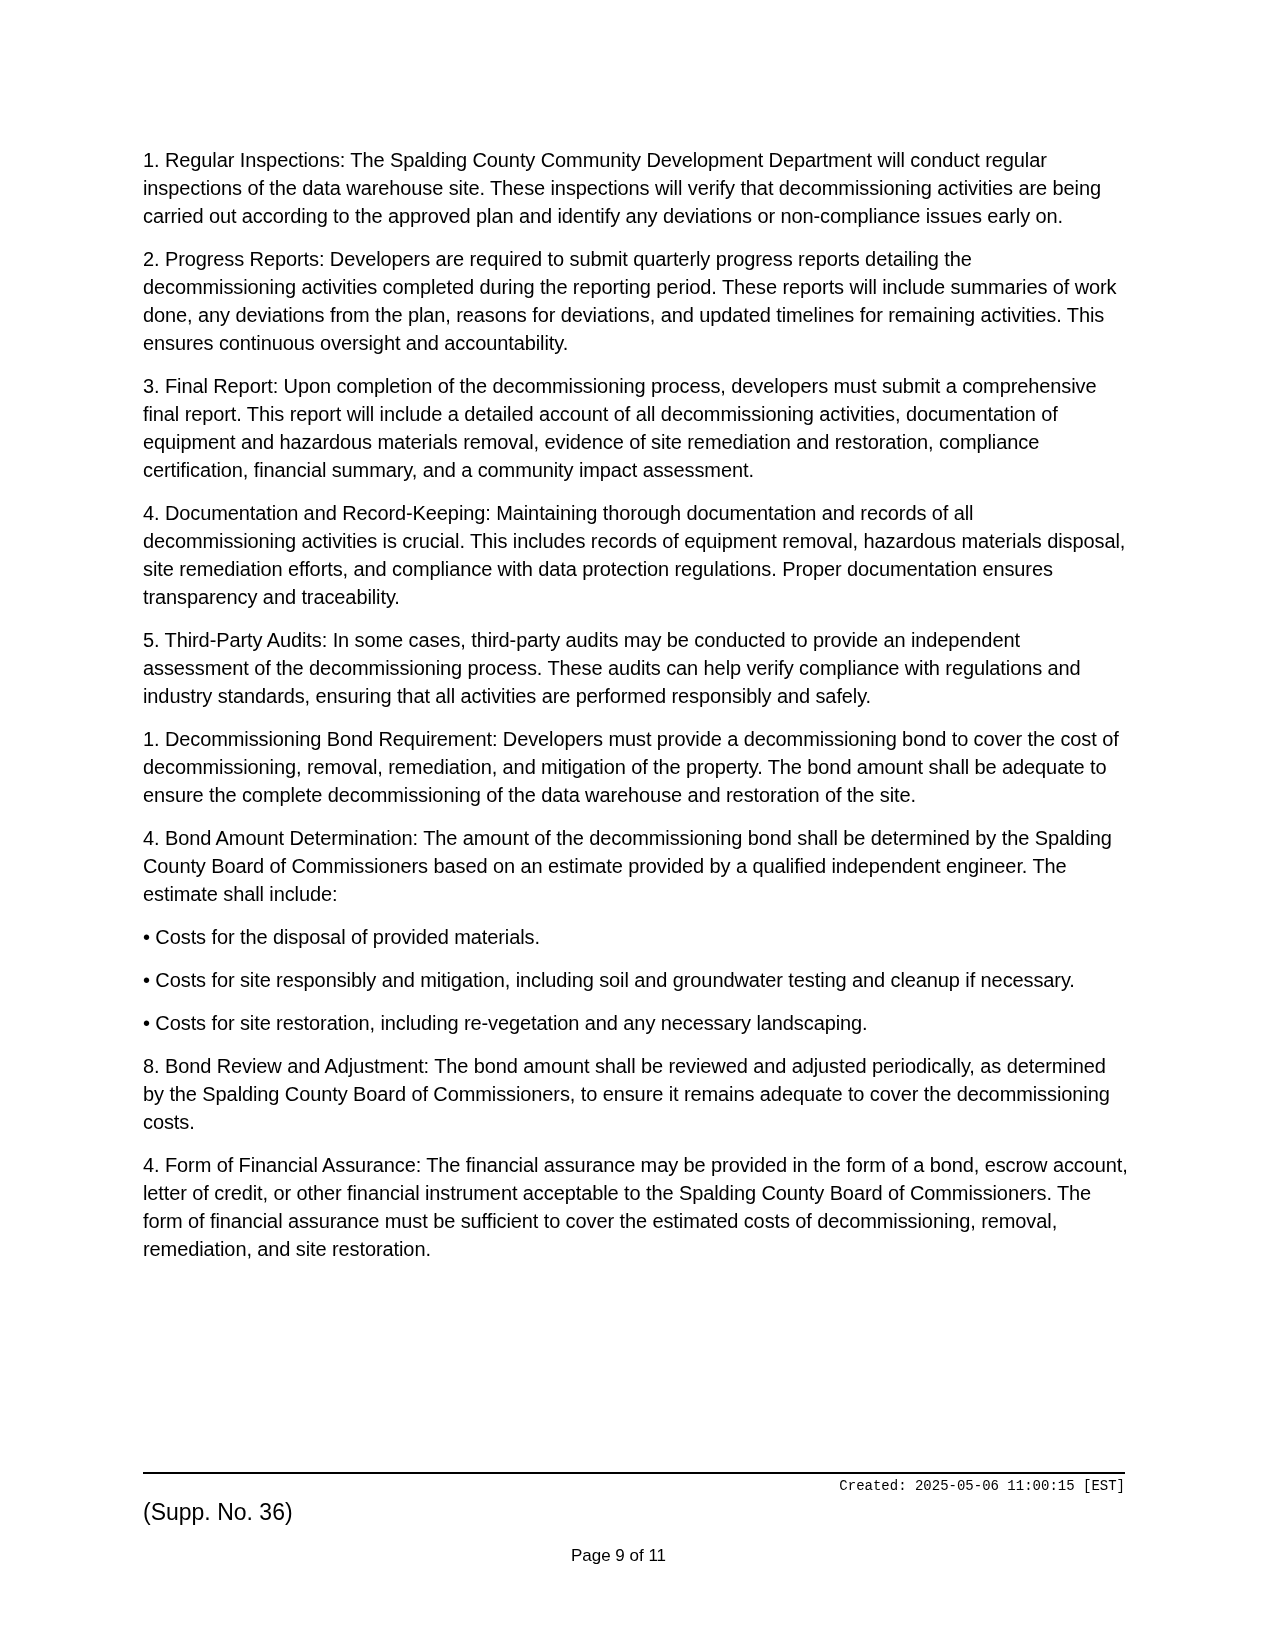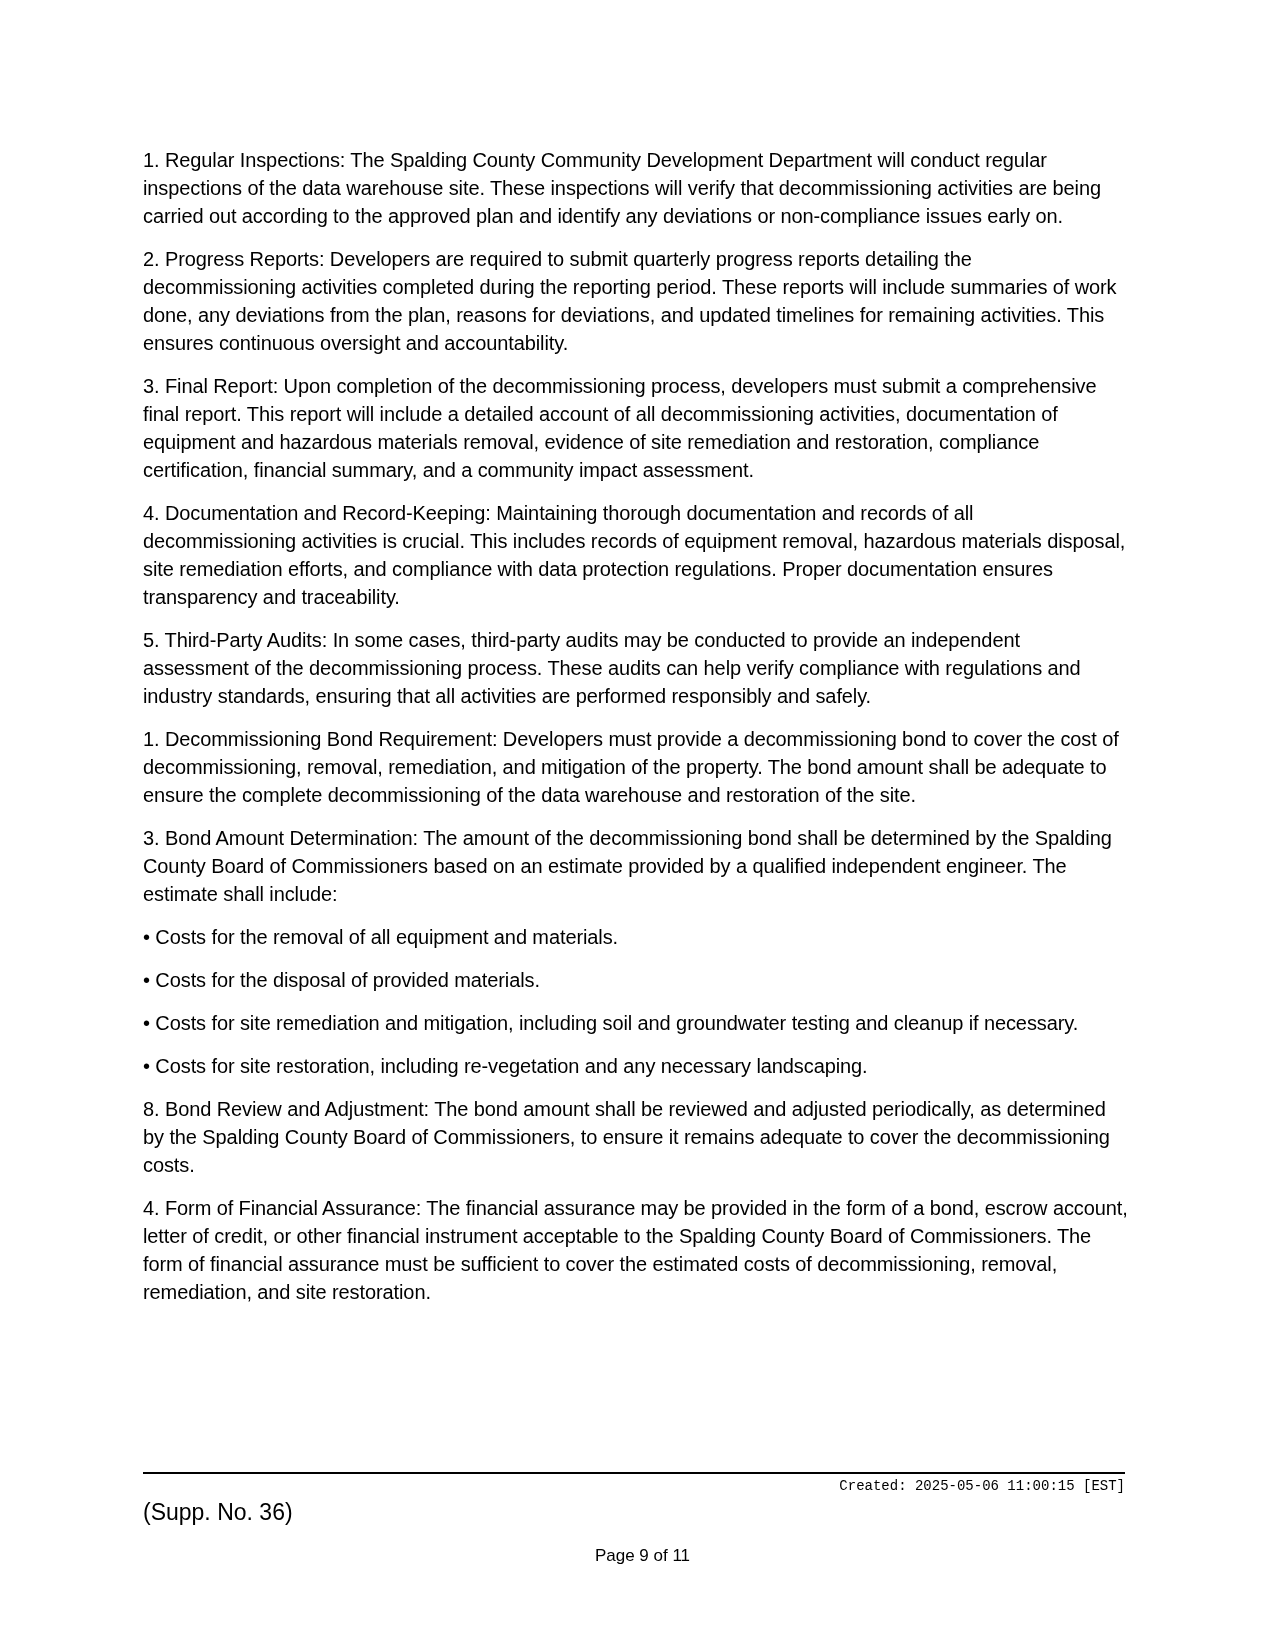--- a/index.html
+++ b/index.html
@@ -49,42 +49,41 @@
     white-space: pre;
   }
   .supp-note {
     position: absolute;
     left: 143px;
     top: 1499px;
     font-size: 23px;
   }
   .page-number {
     position: absolute;
-    left: 150px;
+    left: 126px;
     width: 985px;
     top: 1546px;
     text-align: center;
     font-size: 17px;
   }
 </style>
 </head>
 <body>
 
 <div class="page">
   <div class="content">
       <p>1. Regular Inspections: The Spalding County Community Development Department will conduct regular inspections of the data warehouse site. These inspections will verify that decommissioning activities are being carried out according to the approved plan and identify any deviations or non-compliance issues early on.</p>
       <p>2. Progress Reports: Developers are required to submit quarterly progress reports detailing the decommissioning activities completed during the reporting period. These reports will include summaries of work done, any deviations from the plan, reasons for deviations, and updated timelines for remaining activities. This ensures continuous oversight and accountability.</p>
       <p>3. Final Report: Upon completion of the decommissioning process, developers must submit a comprehensive final report. This report will include a detailed account of all decommissioning activities, documentation of equipment and hazardous materials removal, evidence of site remediation and restoration, compliance certification, financial summary, and a community impact assessment.</p>
       <p>4. Documentation and Record-Keeping: Maintaining thorough documentation and records of all decommissioning activities is crucial. This includes records of equipment removal, hazardous materials disposal, site remediation efforts, and compliance with data protection regulations. Proper documentation ensures transparency and traceability.</p>
       <p>5. Third-Party Audits: In some cases, third-party audits may be conducted to provide an independent assessment of the decommissioning process. These audits can help verify compliance with regulations and industry standards, ensuring that all activities are performed responsibly and safely.</p>
       <p>1. Decommissioning Bond Requirement: Developers must provide a decommissioning bond to cover the cost of decommissioning, removal, remediation, and mitigation of the property. The bond amount shall be adequate to ensure the complete decommissioning of the data warehouse and restoration of the site.</p>
-      <p>3. Bond Amount Determination: The amount of the decommissioning bond shall be determined by the Spalding County Board of Commissioners based on an estimate provided by a qualified independent engineer. The estimate shall include:</p>
-      <p>• Costs for the removal of all equipment and materials.</p>
+      <p>4. Bond Amount Determination: The amount of the decommissioning bond shall be determined by the Spalding County Board of Commissioners based on an estimate provided by a qualified independent engineer. The estimate shall include:</p>
       <p>• Costs for the disposal of provided materials.</p>
-      <p>• Costs for site remediation and mitigation, including soil and groundwater testing and cleanup if necessary.</p>
+      <p>• Costs for site responsibly and mitigation, including soil and groundwater testing and cleanup if necessary.</p>
       <p>• Costs for site restoration, including re-vegetation and any necessary landscaping.</p>
       <p>8. Bond Review and Adjustment: The bond amount shall be reviewed and adjusted periodically, as determined by the Spalding County Board of Commissioners, to ensure it remains adequate to cover the decommissioning costs.</p>
       <p>4. Form of Financial Assurance: The financial assurance may be provided in the form of a bond, escrow account, letter of credit, or other financial instrument acceptable to the Spalding County Board of Commissioners. The form of financial assurance must be sufficient to cover the estimated costs of decommissioning, removal, remediation, and site restoration.</p>
     </div>
 
   <hr class="footer-rule">
 
   <div class="created-stamp">Created: 2025-05-06 11:00:15 [EST]</div>
 
   <div class="supp-note">(Supp. No. 36)</div>

